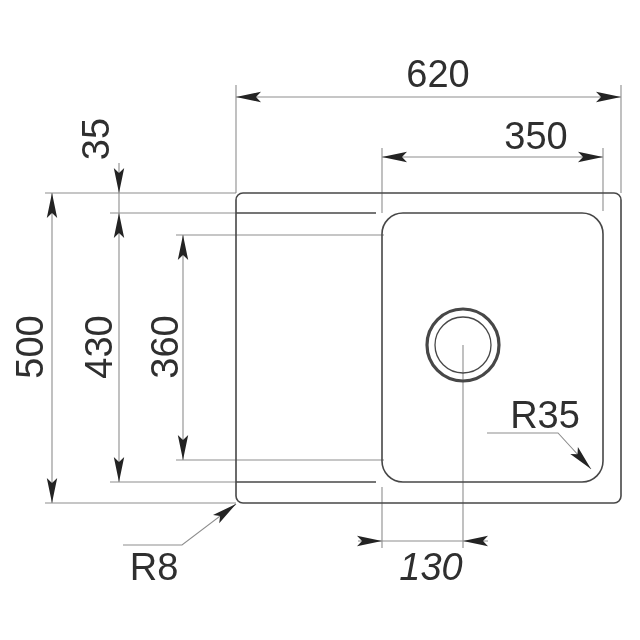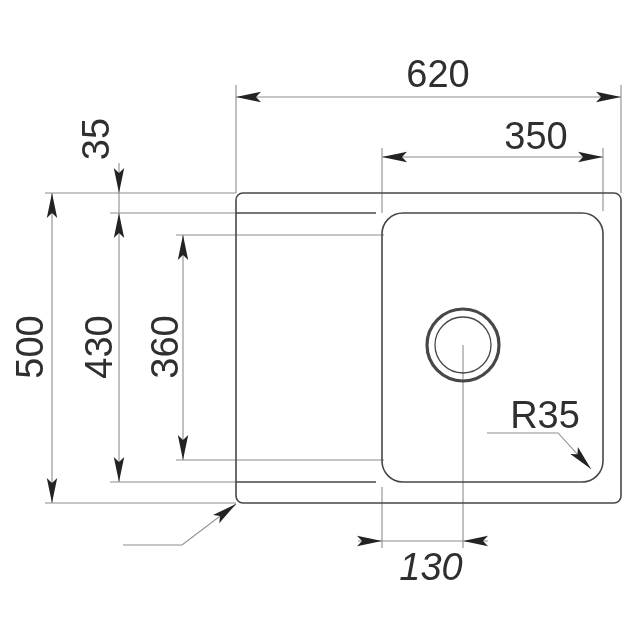--- a/index.html
+++ b/index.html
@@ -121,14 +121,15 @@
   </svg>
 
   <div class="lbl" style="left:438px; top:74px;">620</div>
   <div class="lbl" style="left:494px; top:136px;margin-left:42px;">350</div>
   <div class="lbl v" style="left:96px; top:139px;">35</div>
   <div class="lbl v" style="left:30px; top:347px;">500</div>
   <div class="lbl v" style="left:99px; top:347px;">430</div>
   <div class="lbl v" style="left:165px; top:347px;">360</div>
   <div class="lbl" style="left:431px; top:567px;font-style:italic;">130</div>
   <div class="lbl" style="left:522px; top:415px;margin-left:23px;">R35</div>
+  <div class="lbl" style="left:154px; top:567px;">R8</div>
 
 </div>
 
 </body></html>

